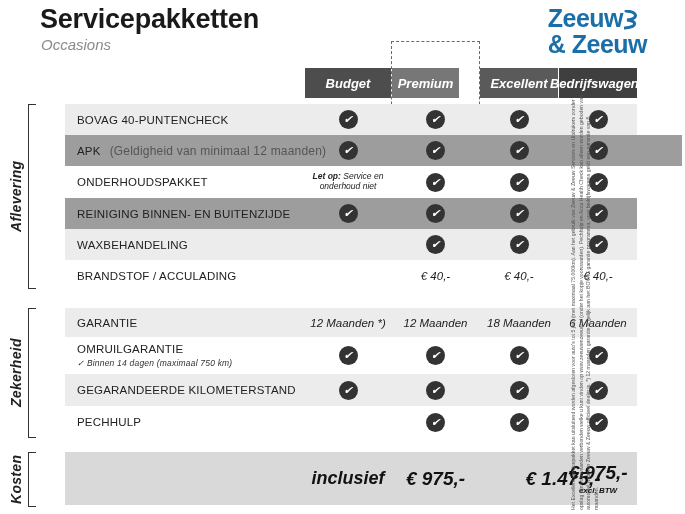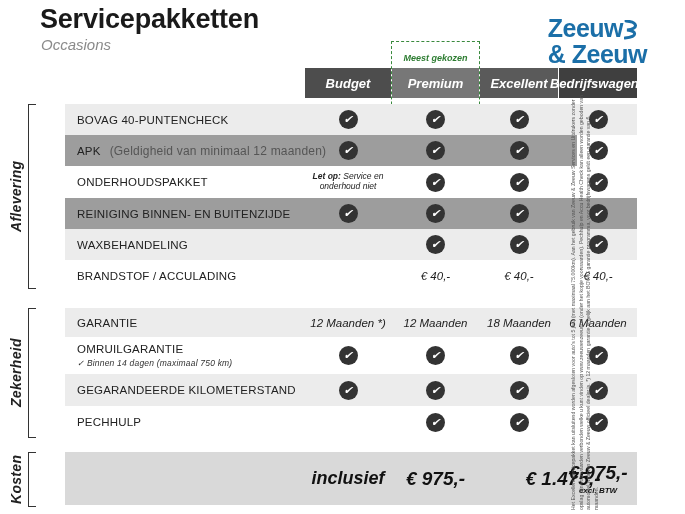--- a/index.html
+++ b/index.html
@@ -20,21 +20,21 @@
   .title {
     position: absolute; left: 40px; top: 4px;
     font-size: 27px; font-weight: bold; letter-spacing: -0.2px;
     color: #1a1a1a;
   }
   .subtitle {
     position: absolute; left: 41px; top: 36px;
     font-size: 15px; font-style: italic; color: #8a8a8a;
   }
 
-  .logo { position: absolute; right: 38px; top: 6px; text-align: left; margin-top: 10px; }
+  .logo { position: absolute; right: 38px; top: 6px; text-align: left; }
   .logo-l1 { font-size: 25px; font-weight: bold; color: #1b6fa8; letter-spacing: -0.5px; line-height: 1.02; position: relative; }
   .logo-l2 { font-size: 25px; font-weight: bold; color: #1b6fa8; letter-spacing: -0.5px; line-height: 1.02; }
   .logo-swoosh {
     display: inline-block; width: 16px; height: 20px; margin-left: 1px;
     position: relative; top: 3px;
   }
   .logo-swoosh svg { display: block; }
 
   
   .colhead { position: absolute; top: 68px; height: 30px; }
@@ -137,27 +137,26 @@
     <div class="logo">
       <div class="logo-l1">
         <span>Zeeuw</span><span class="logo-swoosh"><svg width="16" height="20" viewBox="0 0 16 20">
               <path d="M2 1 C14 2, 15 9, 3 10 C13 11, 14 17, 1 18" stroke="#1b6fa8" stroke-width="3" fill="none" stroke-linecap="round"></path>
             </svg></span>
       </div>
       <div class="logo-l2">&amp; Zeeuw</div>
     </div>
   </div>
 
-  <div class="meest" style="left:391px; width:89px;">Meest gekozen</div>
 
   <div class="premium-frame" style="left:391px; top:41px; width:89px; height:250px;"></div>
 
   <div class="colhead">
     <div class="cell c-budget" style="left:305px; width:86px;">Budget</div>
-    <div class="cell c-premium" style="left:392px; width:87px;text-align:center;">Premium</div>
+    <div class="cell c-premium" style="left:392px; width:67px;text-align:center;">Premium</div>
     <div class="cell c-excellent" style="left:480px; width:78px;">Excellent</div>
     <div class="cell c-bedrijf" style="left:559px; width:78px;">Bedrijfswagens</div>
   </div>
 
   <div class="side" style="top:104px; height:185px; width:20px;">Aflevering</div>
   <div class="side-bracket" style="top:104px; height:185px;"></div>
 
   <div class="row band-light" style="top:104px; width:572px; height:31px;">
     <div class="row-label">
       <span>BOVAG 40-PUNTENCHECK</span>
@@ -169,21 +168,21 @@
         <div class="check">✔</div>
       </div>
     <div class="cellbox" style="left:415px; width:78px;">
         <div class="check">✔</div>
       </div>
     <div class="cellbox" style="left:494px; width:78px;">
         <div class="check">✔</div>
       </div>
   </div>
 
-  <div class="row band-grey" style="top:135px; width:512px; height:31px;padding-left:25px;">
+  <div class="row band-grey" style="top:135px; width:617px; height:31px;padding-left:25px;">
     <div class="row-label">
       <span>APK</span>
       <span class="note">(Geldigheid van minimaal 12 maanden)</span>
     </div>
     <div class="cellbox" style="left:240px; width:86px;">
         <div class="check">✔</div>
       </div>
     <div class="cellbox" style="left:327px; width:87px;">
         <div class="check">✔</div>
       </div>

